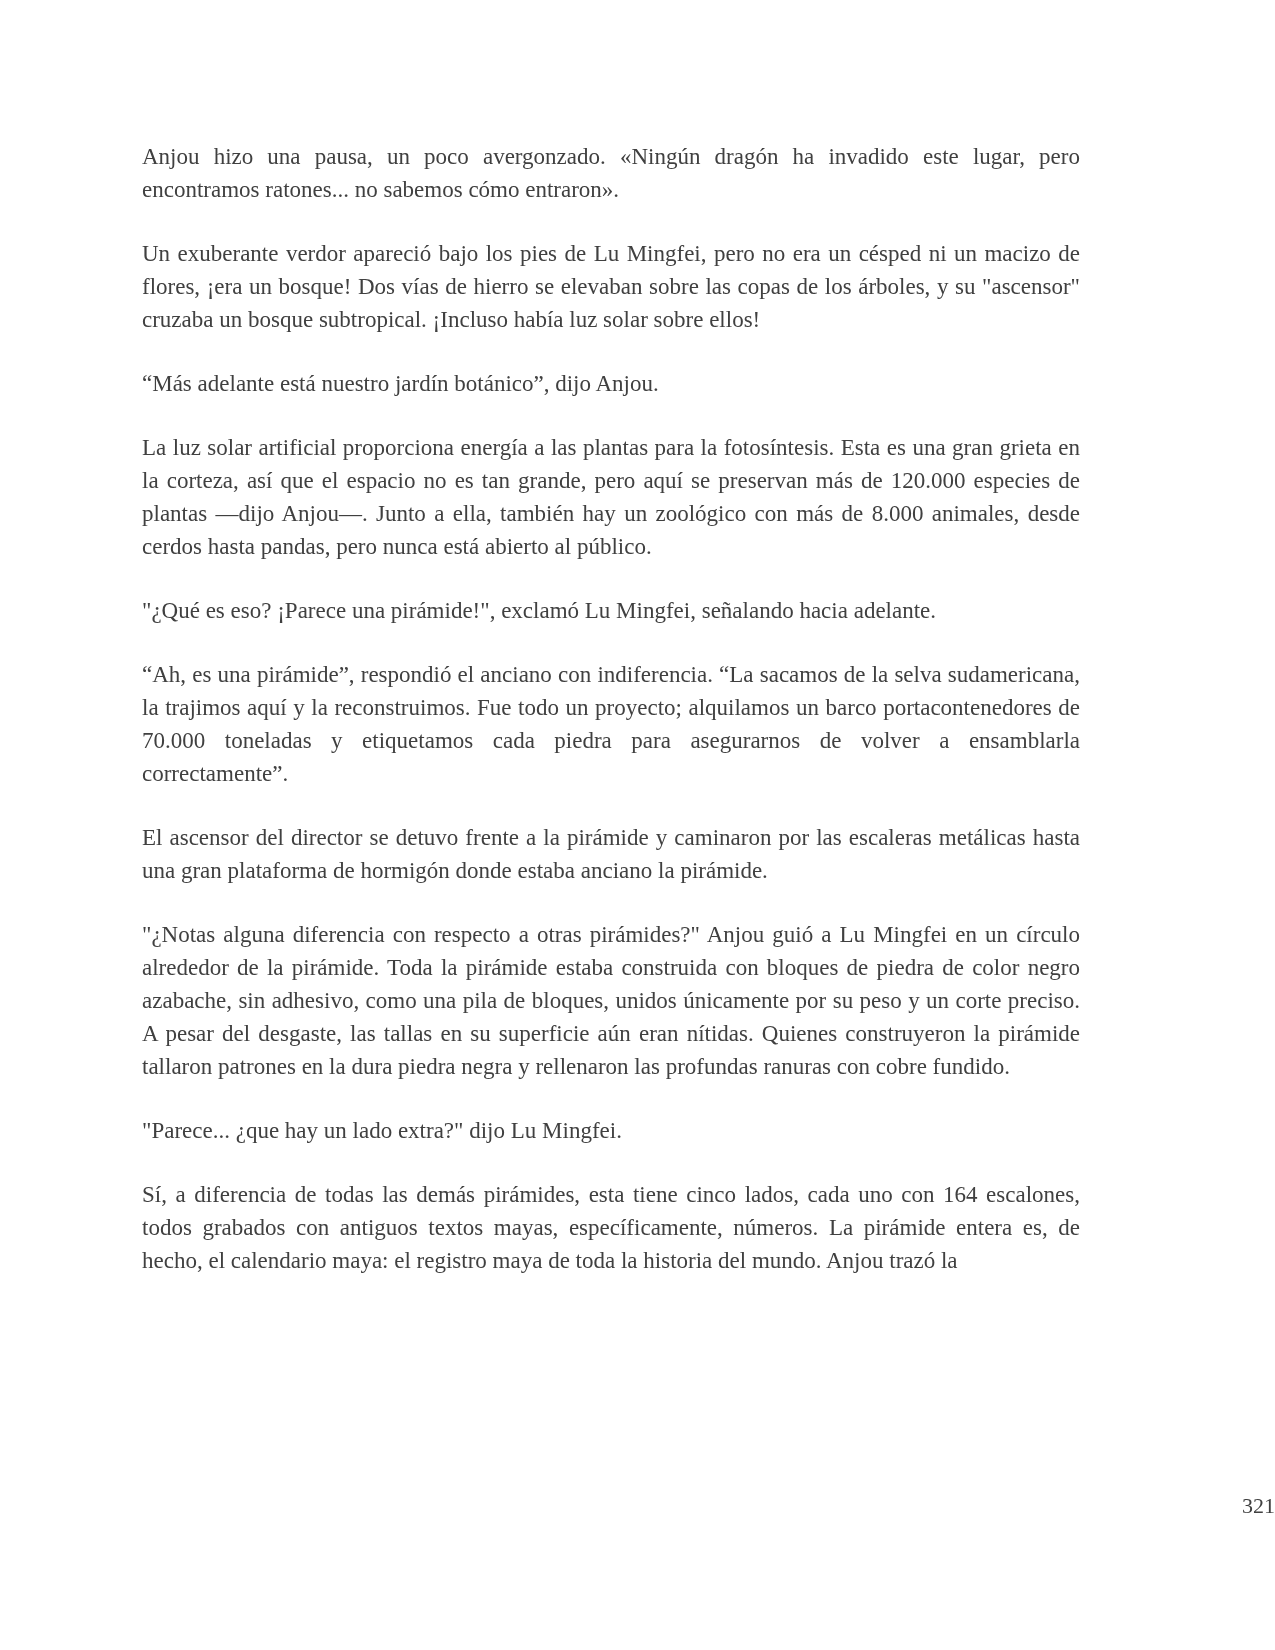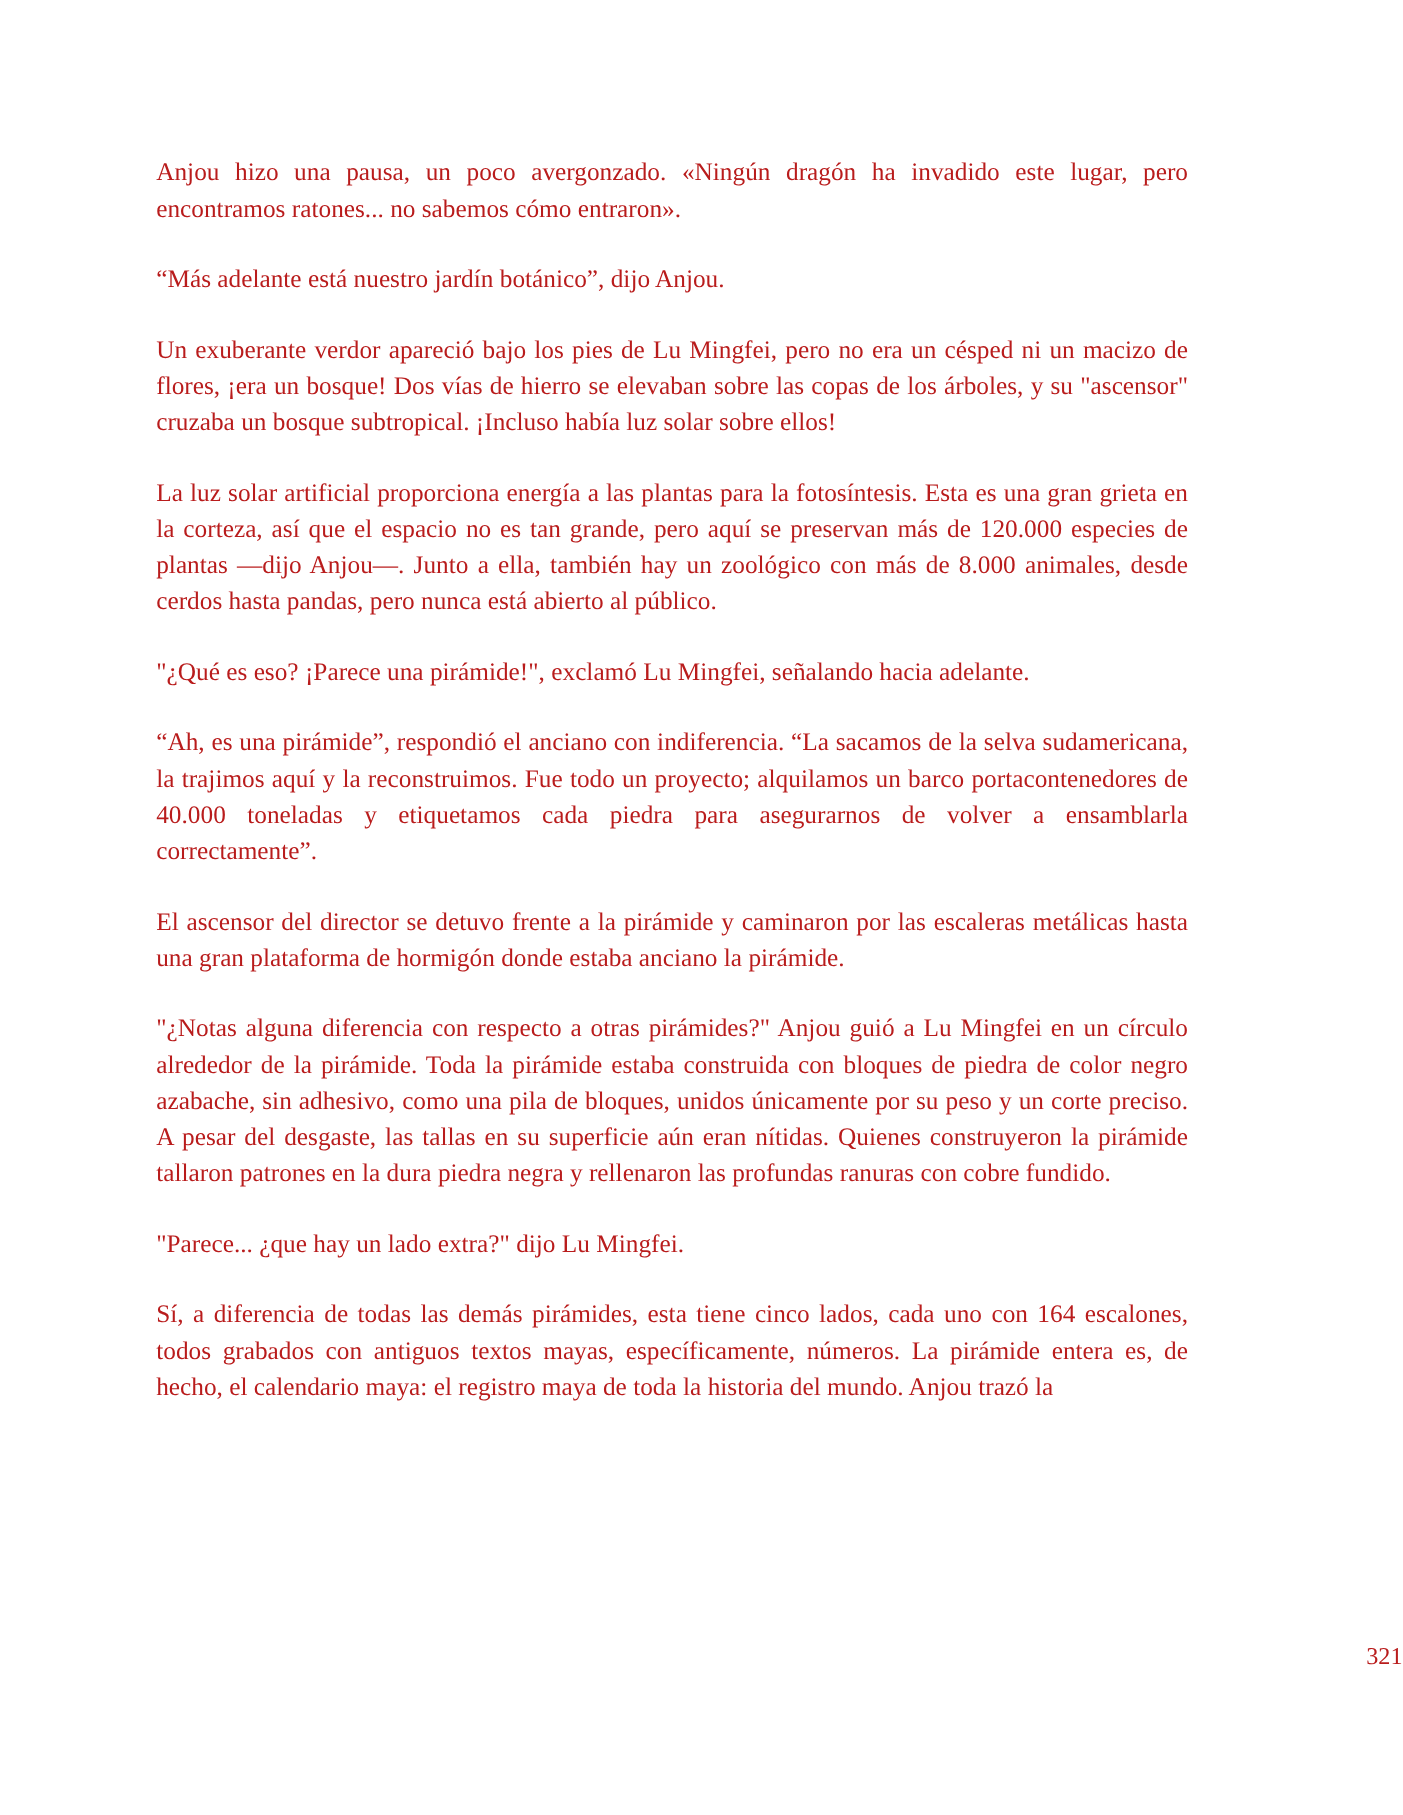--- a/index.html
+++ b/index.html
@@ -6,21 +6,21 @@
     margin: 0;
     padding: 0;
     background: #ffffff;
   }
   .page {
     position: relative;
     width: 1275px;
     height: 1650px;
     background: #ffffff;
     font-family: "Liberation Serif", serif;
-    color: #b91c1c;
+    color: #404040;
     overflow: hidden;
   }
   .content {
     position: absolute;
     left: 142px;
     top: 140px;
     width: 938px;
   }
   .content p {
     font-size: 23px;
@@ -38,24 +38,24 @@
     font-size: 22px;
     line-height: 28px;
   }
 </style>
 </head>
 <body>
 
 <div class="page">
   <div class="content">
     <p>Anjou hizo una pausa, un poco avergonzado. «Ningún dragón ha invadido este lugar, pero encontramos ratones... no sabemos cómo entraron».</p>
+    <p>Un exuberante verdor apareció bajo los pies de Lu Mingfei, pero no era un césped ni un macizo de flores, ¡era un bosque! Dos vías de hierro se elevaban sobre las copas de los árboles, y su "ascensor" cruzaba un bosque subtropical. ¡Incluso había luz solar sobre ellos!</p>
     <p>“Más adelante está nuestro jardín botánico”, dijo Anjou.</p>
-    <p>Un exuberante verdor apareció bajo los pies de Lu Mingfei, pero no era un césped ni un macizo de flores, ¡era un bosque! Dos vías de hierro se elevaban sobre las copas de los árboles, y su "ascensor" cruzaba un bosque subtropical. ¡Incluso había luz solar sobre ellos!</p>
     <p>La luz solar artificial proporciona energía a las plantas para la fotosíntesis. Esta es una gran grieta en la corteza, así que el espacio no es tan grande, pero aquí se preservan más de 120.000 especies de plantas —dijo Anjou—. Junto a ella, también hay un zoológico con más de 8.000 animales, desde cerdos hasta pandas, pero nunca está abierto al público.</p>
     <p>"¿Qué es eso? ¡Parece una pirámide!", exclamó Lu Mingfei, señalando hacia adelante.</p>
-    <p>“Ah, es una pirámide”, respondió el anciano con indiferencia. “La sacamos de la selva sudamericana, la trajimos aquí y la reconstruimos. Fue todo un proyecto; alquilamos un barco portacontenedores de 40.000 toneladas y etiquetamos cada piedra para asegurarnos de volver a ensamblarla correctamente”.</p>
+    <p>“Ah, es una pirámide”, respondió el anciano con indiferencia. “La sacamos de la selva sudamericana, la trajimos aquí y la reconstruimos. Fue todo un proyecto; alquilamos un barco portacontenedores de 70.000 toneladas y etiquetamos cada piedra para asegurarnos de volver a ensamblarla correctamente”.</p>
     <p>El ascensor del director se detuvo frente a la pirámide y caminaron por las escaleras metálicas hasta una gran plataforma de hormigón donde estaba anciano la pirámide.</p>
     <p>"¿Notas alguna diferencia con respecto a otras pirámides?" Anjou guió a Lu Mingfei en un círculo alrededor de la pirámide. Toda la pirámide estaba construida con bloques de piedra de color negro azabache, sin adhesivo, como una pila de bloques, unidos únicamente por su peso y un corte preciso. A pesar del desgaste, las tallas en su superficie aún eran nítidas. Quienes construyeron la pirámide tallaron patrones en la dura piedra negra y rellenaron las profundas ranuras con cobre fundido.</p>
     <p>"Parece... ¿que hay un lado extra?" dijo Lu Mingfei.</p>
     <p>Sí, a diferencia de todas las demás pirámides, esta tiene cinco lados, cada uno con 164 escalones, todos grabados con antiguos textos mayas, específicamente, números. La pirámide entera es, de hecho, el calendario maya: el registro maya de toda la historia del mundo. Anjou trazó la</p>
   </div>
   <div class="page-number">321</div>
 </div>
 
 </body></html>

